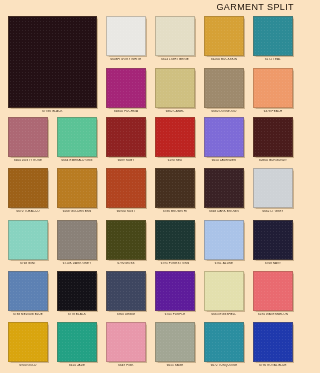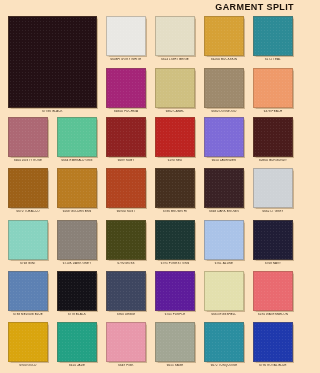--- a/index.html
+++ b/index.html
@@ -13,21 +13,21 @@
     font-family: "Liberation Sans", sans-serif;
     overflow: hidden;
     position: relative;
   }
 
   #chart-title {
     position: absolute;
     top: 2px;
     right: 6px;
     font-size: 9px;
-    font-weight: bold;
+    font-weight: normal;
     letter-spacing: 0.4px;
     color: #1a1008;
     white-space: nowrap;
   }
 
   .swatch-cell {
     position: absolute;
     box-sizing: border-box;
   }
 

